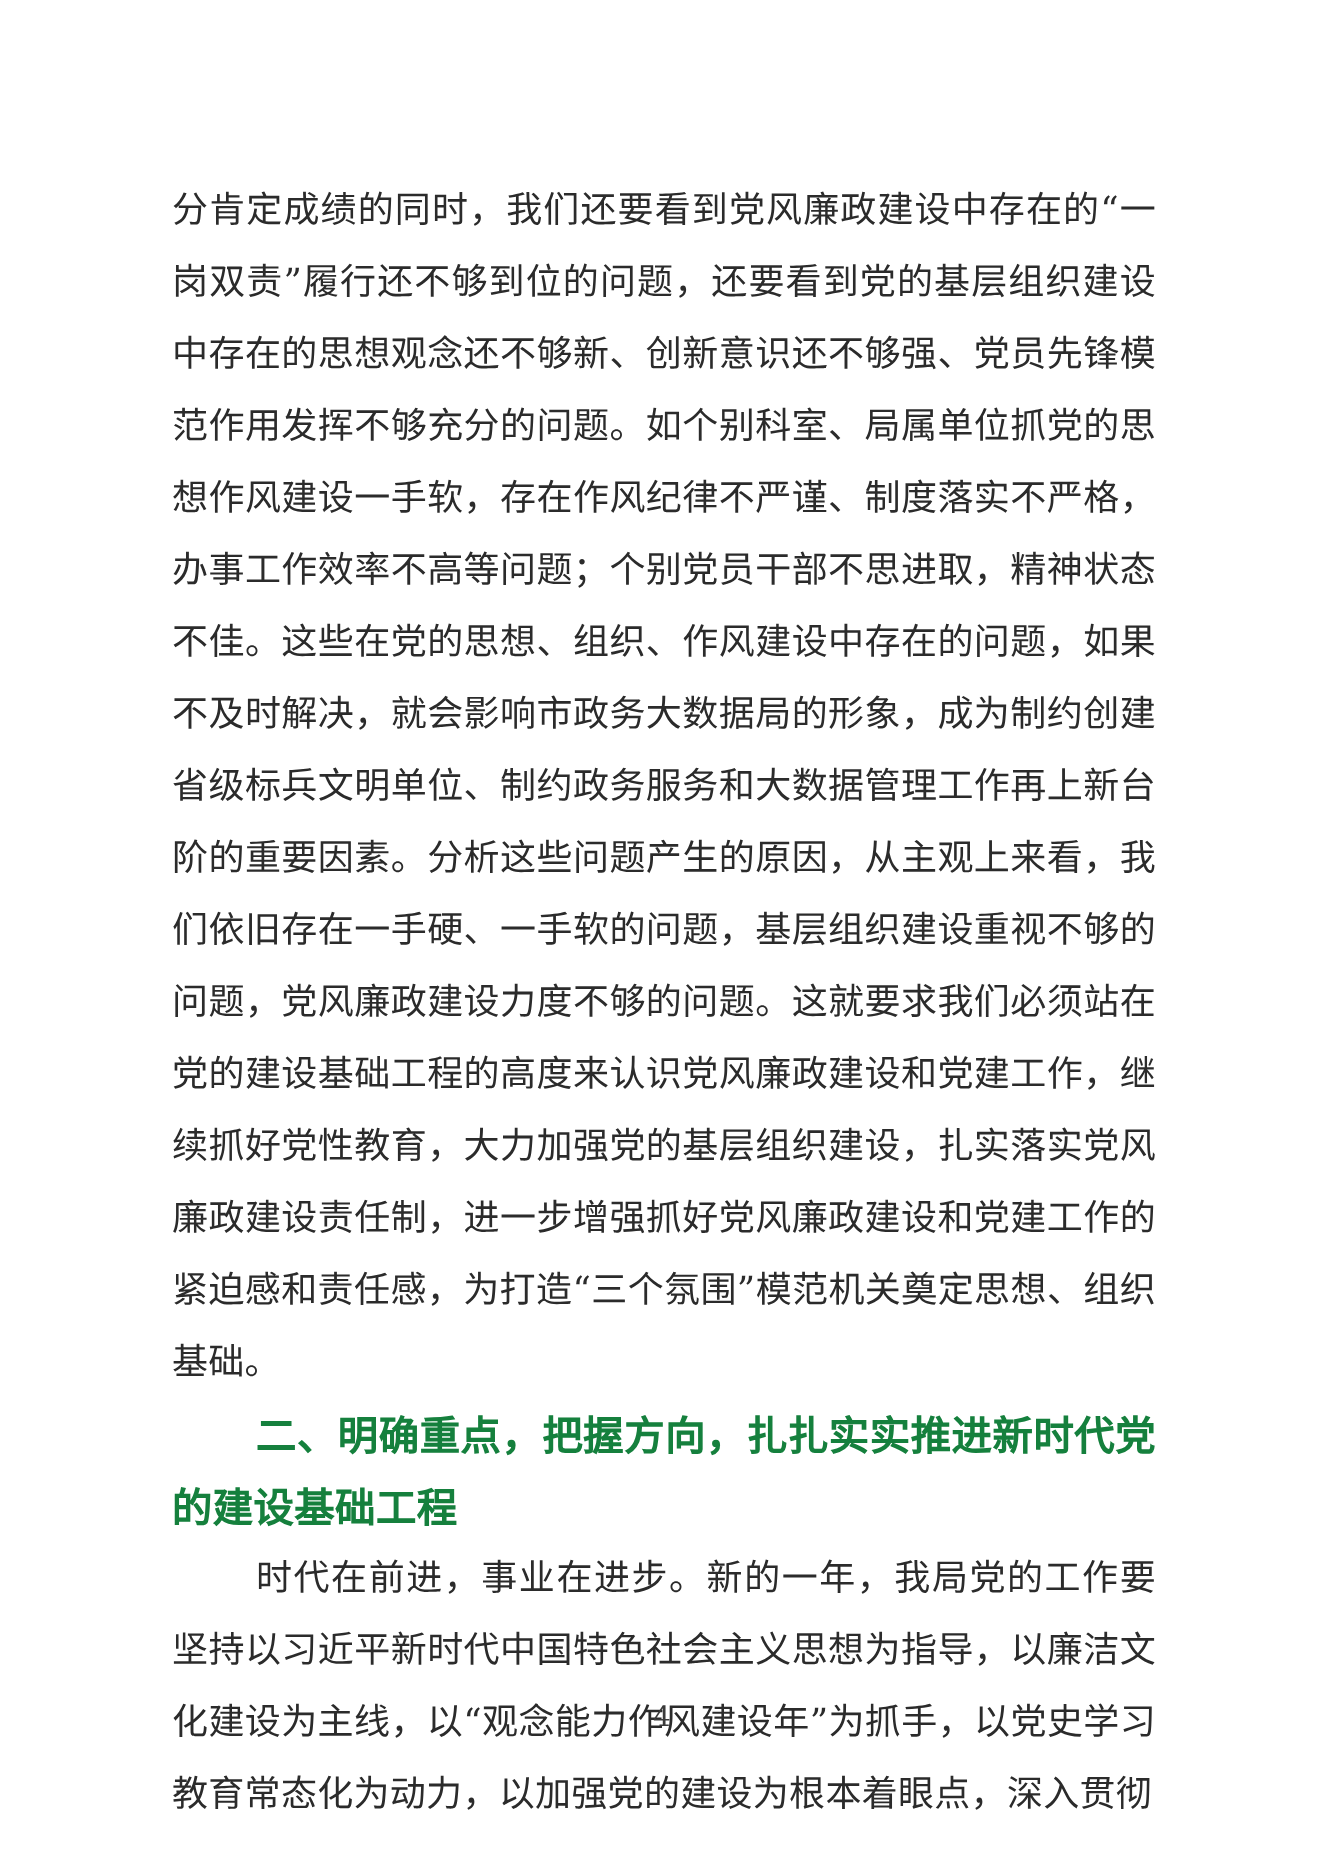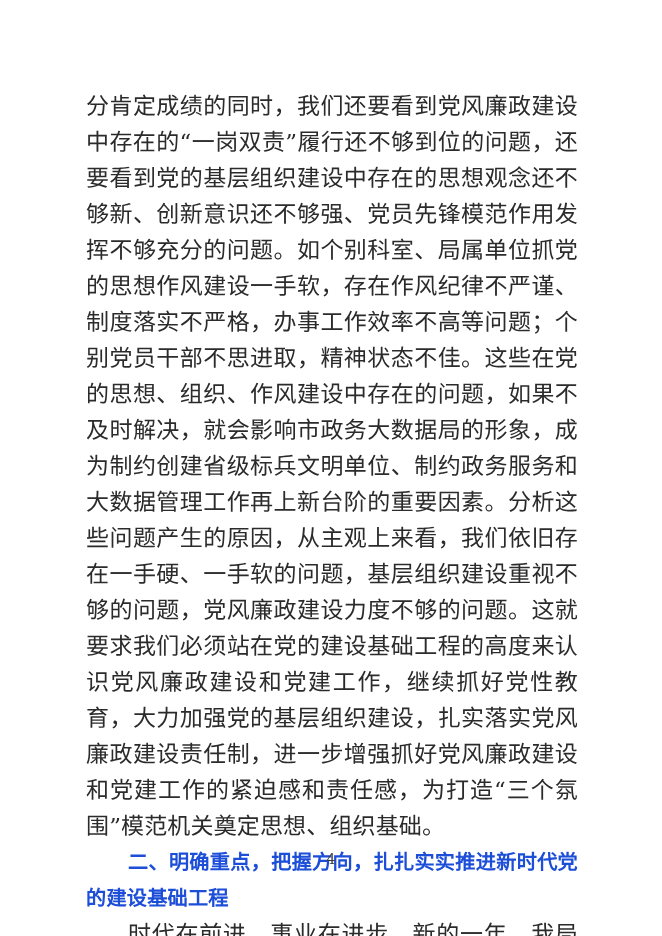--- a/index.html
+++ b/index.html
@@ -30,42 +30,42 @@
     position: absolute;
     left: 86px;
     top: 88px;
     width: 492px;
   }
 
   
   .para {
     margin: 0;
     font-family: "DejaVu Serif", "Liberation Serif", serif;
-    font-size: 23px;
+    font-size: 18px;
     line-height: 36px;
     color: #2b2b2b;
     text-align: justify;
     text-justify: inter-character;
     letter-spacing: 0.15px;
     text-indent: 0;
     font-weight: 400;
     word-break: break-all;
   }
   .para.indent {
     text-indent: 42px;
   }
 
   
   .heading {
     margin: 0;
     font-family: "DejaVu Sans", "Liberation Sans", sans-serif;
     font-size: 20.2px;
     line-height: 36px;
     font-weight: 700;
-    color: #1d4ed8;
+    color: #15803d;
     text-align: justify;
     text-justify: inter-character;
     text-indent: 42px;
     letter-spacing: 0.2px;
     word-break: break-all;
   }
 
   .page-number {
     position: absolute;
     left: 0;

